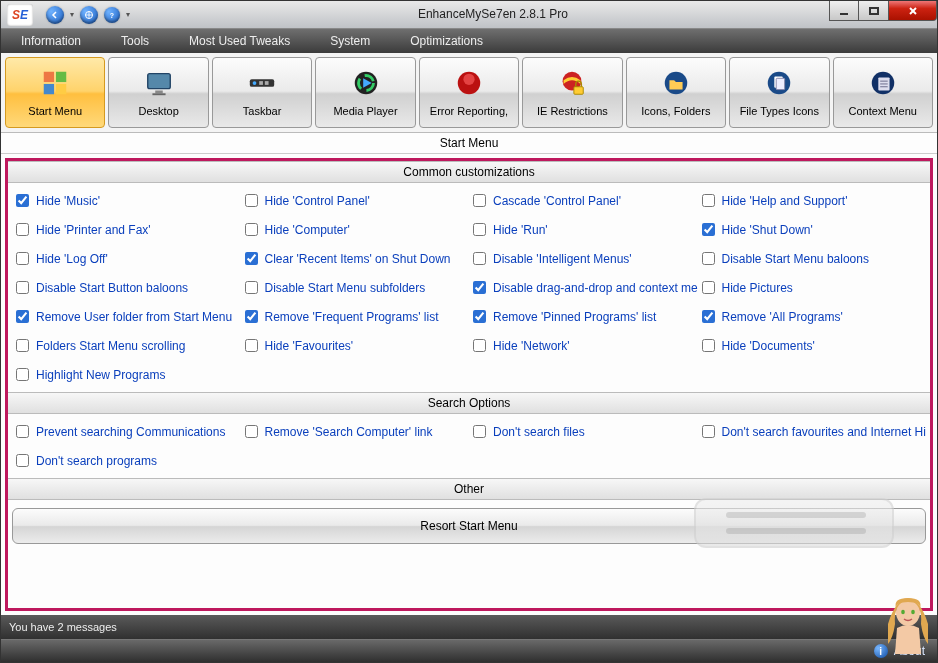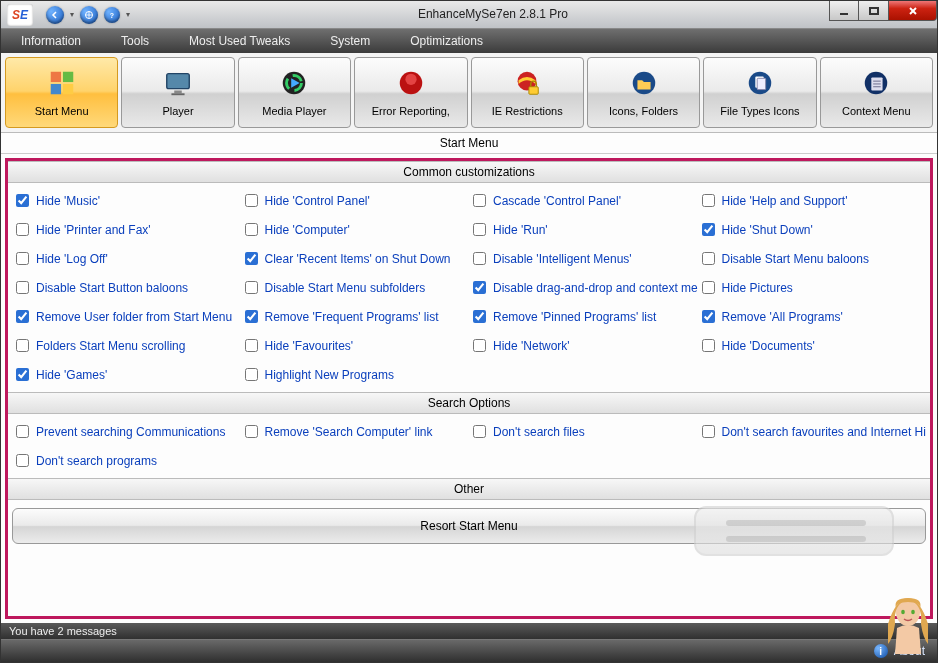--- a/index.html
+++ b/index.html
@@ -45,21 +45,21 @@
   .checkgrid label { display:flex; align-items:center; gap:4px; color:#0a3fbc; font-size:12px; cursor:pointer; white-space:nowrap; overflow:hidden;}
   .checkgrid input[type=checkbox] { width:13px; height:13px; accent-color:#2a6fd4; flex-shrink:0;}
 
   .resort-btn { margin:8px 4px; height:36px; border:1px solid #999; border-radius:6px; background:linear-gradient(to bottom,#fcfcfc 0%,#eaeaea 48%,#d5d5d5 52%,#ececec 100%); display:flex; align-items:center; justify-content:center; font-size:12px; cursor:pointer;}
 
   .decor-block { position:absolute; right:36px; bottom:60px; width:200px; height:50px; border:2px solid #d0d0d0; border-radius:12px; background:linear-gradient(to bottom,#eee,#ddd); opacity:.6;}
   .decor-block::before, .decor-block::after { content:""; position:absolute; width:140px; height:6px; background:#bbb; border-radius:3px; left:30px;}
   .decor-block::before { top:12px; } .decor-block::after { bottom:12px; }
 
   
-  .statusbar { height:16px; background:linear-gradient(to bottom,#5a5a5a,#303030); color:#eee; font-size:11px; display:flex; align-items:center; padding:0 8px;}
+  .statusbar { height:24px; background:linear-gradient(to bottom,#5a5a5a,#303030); color:#eee; font-size:11px; display:flex; align-items:center; padding:0 8px;}
   .bottombar { height:23px; background:linear-gradient(to bottom,#696969,#2f2f2f); color:#dbe8ff; font-size:12px; display:flex; align-items:center; justify-content:flex-end; padding:0 12px; border-top:1px solid #777;}
   .about { display:flex; align-items:center; gap:6px; cursor:pointer;}
   .about .i { width:14px; height:14px; border-radius:50%; background:radial-gradient(circle at 30% 30%,#7ab8ff,#0d4aa2); display:flex; align-items:center; justify-content:center; font-weight:bold; font-size:10px; color:#fff;}
 
   .avatar { position:absolute; right:4px; bottom:8px; width:50px; height:60px; pointer-events:none;}
 </style>
 </head>
 <body>
 
 <div class="window">
@@ -132,21 +132,32 @@
         <div>Start Menu</div>
       </div>
       <div class="bigbtn">
         <div class="icon">
           <svg viewBox="0 0 32 32">
             <rect x="4" y="6" width="24" height="16" rx="2" fill="#58a" stroke="#246" stroke-width="1.5"></rect>
             <rect x="12" y="24" width="8" height="3" fill="#888"></rect>
             <rect x="9" y="27" width="14" height="2" fill="#666"></rect>
           </svg>
         </div>
-        <div>Player</div>
+        <div>Desktop</div>
+      </div>
+      <div class="bigbtn">
+        <div class="icon">
+          <svg viewBox="0 0 32 32">
+            <rect x="3" y="12" width="26" height="8" rx="2" fill="#333"></rect>
+            <circle cx="8" cy="16" r="2" fill="#4af"></circle>
+            <rect x="13" y="14" width="4" height="4" fill="#aaa"></rect>
+            <rect x="19" y="14" width="4" height="4" fill="#aaa"></rect>
+          </svg>
+        </div>
+        <div>Taskbar</div>
       </div>
       <div class="bigbtn">
         <div class="icon">
           <svg viewBox="0 0 32 32">
             <circle cx="16" cy="16" r="12" fill="#222"></circle>
             <circle cx="16" cy="16" r="8" fill="none" stroke="#3c6" stroke-width="3" stroke-dasharray="12 6"></circle>
             <path d="M13 11 L22 16 L13 21 Z" fill="#4af"></path>
           </svg>
         </div>
         <div>Media Player</div>
@@ -298,24 +309,20 @@
             <input type="checkbox" style="">
             <span>Hide 'Favourites'</span>
           </label>
           <label>
             <input type="checkbox" style="">
             <span>Hide 'Network'</span>
           </label>
           <label>
             <input type="checkbox" style="">
             <span>Hide 'Documents'</span>
-          </label>
-          <label>
-            <input type="checkbox" checked="" style="">
-            <span>Hide 'Games'</span>
           </label>
           <label>
             <input type="checkbox" style="">
             <span>Highlight New Programs</span>
           </label>
         </div>
 
       <div class="section-head">Search Options</div>
       <div class="checkgrid" id="grid-search">
           <label>

